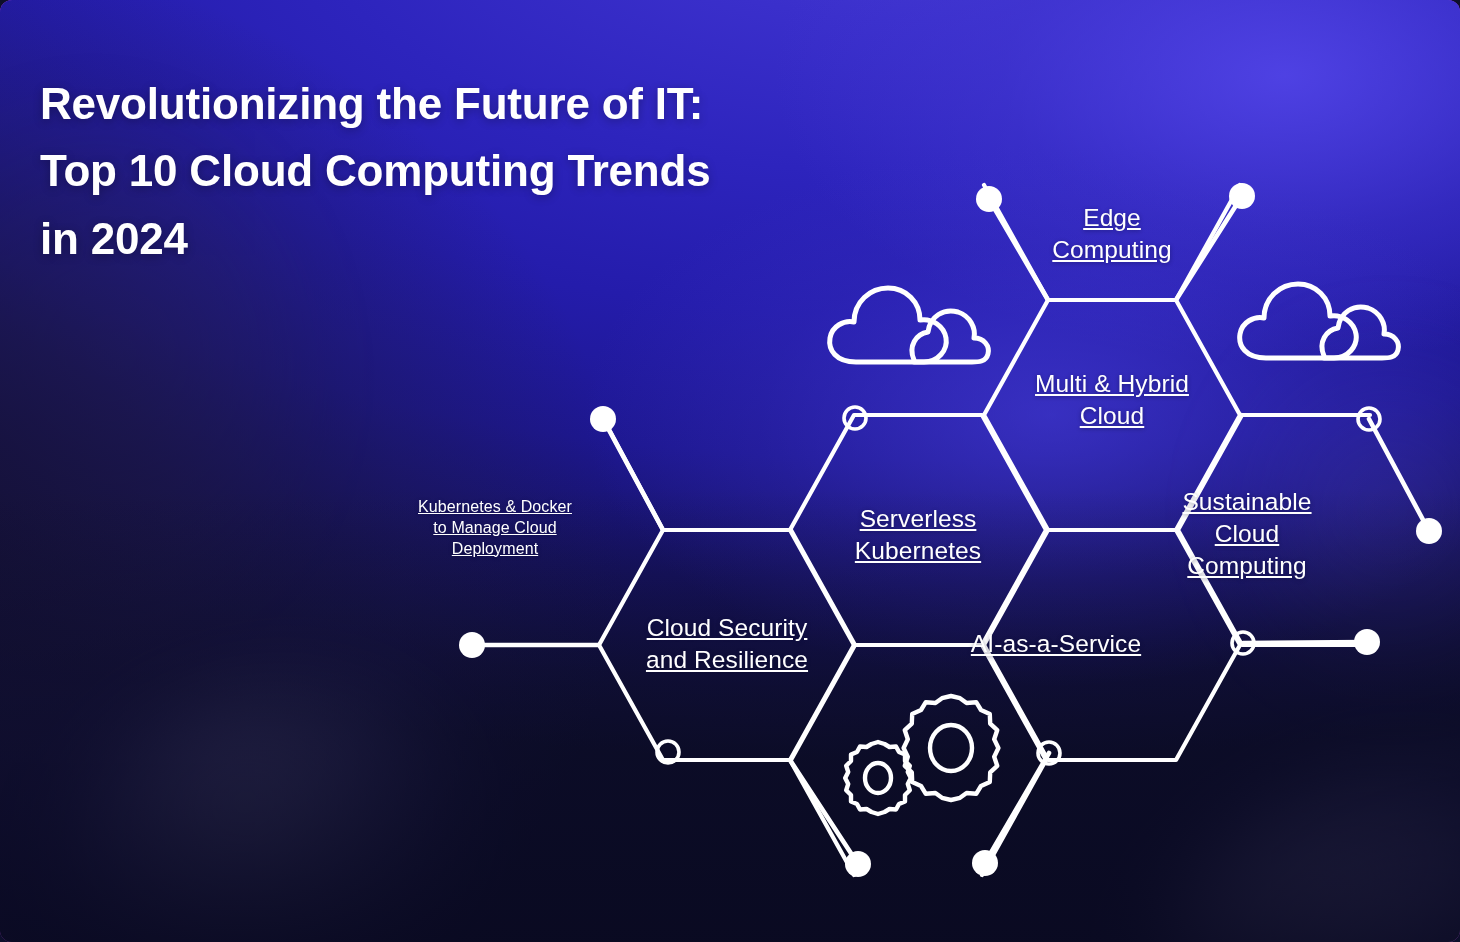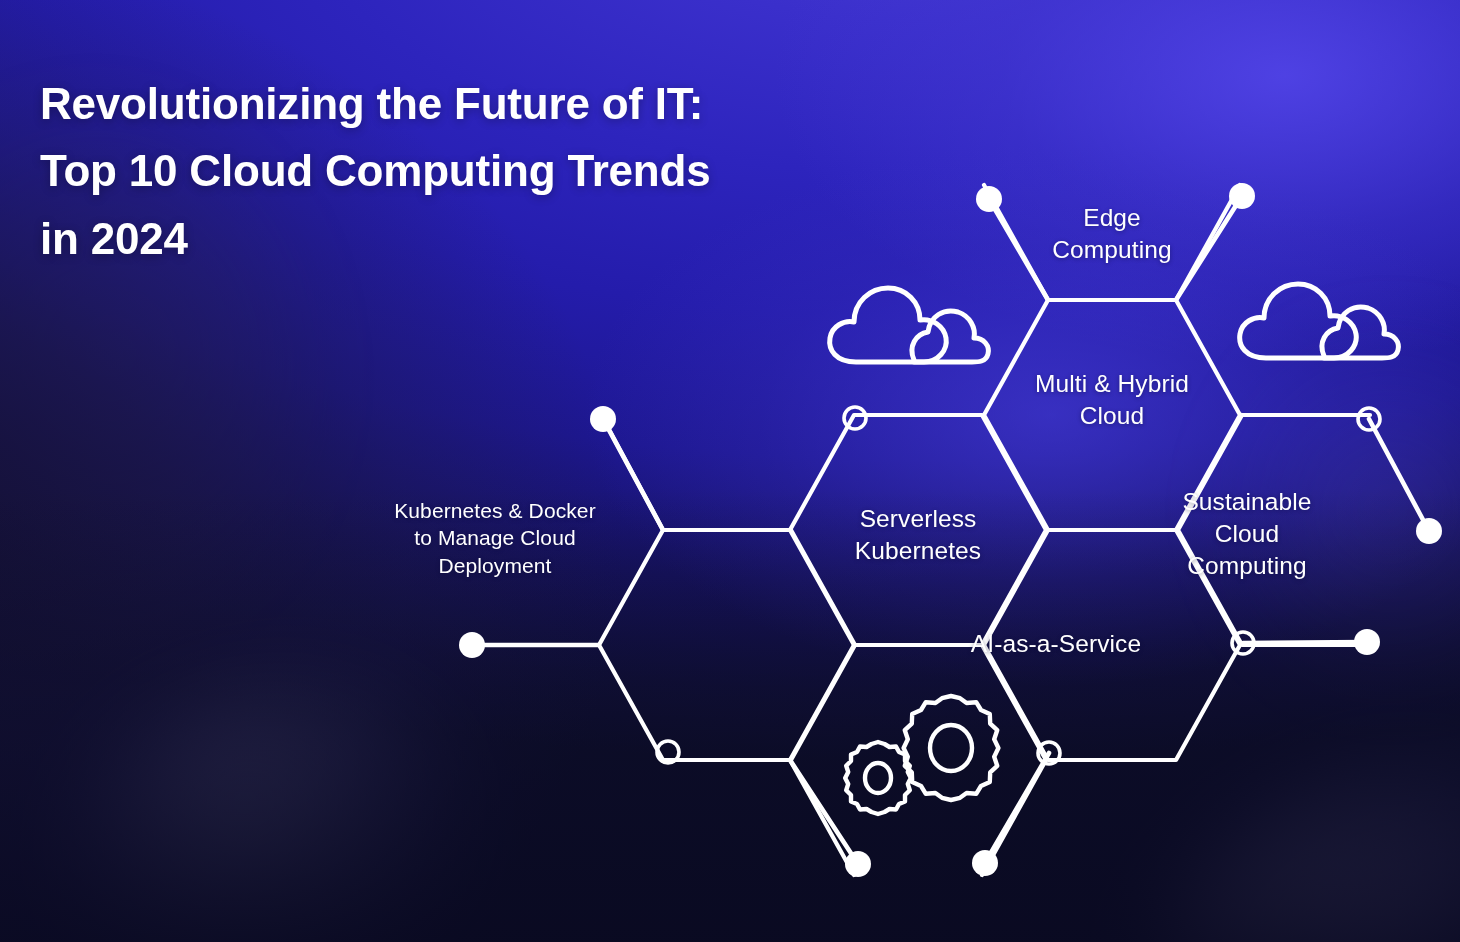--- a/index.html
+++ b/index.html
@@ -5,20 +5,21 @@
 <style>
   * { margin:0; padding:0; box-sizing:border-box; }
   html,body { width:1460px; height:942px; overflow:hidden; background:#0d0f2b; }
   body { font-family:"Liberation Sans", sans-serif; }
 
   #stage {
     position:relative;
     width:1460px; height:942px;
     overflow:hidden;
     background:#d946ef;
+    border-radius:12px;
   }
 
   
   .bg-layer { position:absolute; inset:0; pointer-events:none; }
 
   .bg-base {
     background:
       radial-gradient(125% 95% at 62% -14%, #4a3fd6 0%, #3a2fcb 17%, #2d24bd 34%, #241cab 50%, #1d1790 66%, #161260 80%, #11103c 92%, #0d0e2a 100%);
   }
   .bg-glow-tr {
@@ -123,22 +124,23 @@
     position:absolute;
     color:#ffffff;
     font-size:24.5px;
     font-weight:400;
     line-height:1.3;
     text-align:center;
     letter-spacing:0.1px;
     white-space:pre-line;
     text-shadow:0 1px 4px rgba(12,10,50,0.45);
     pointer-events:none;
-  }
-  .lbl-wide { font-size:21px; }
+    text-decoration:underline;
+  }
+  .lbl-wide { font-size:16px; }
 </style>
 </head>
 <body>
 
 <div id="stage">
 
   <div class="bg-layer bg-base"></div>
   <div class="bg-layer bg-glow-tr"></div>
   <div class="bg-layer bg-glow-mid"></div>
   <div class="blob blob-d"></div>
@@ -252,16 +254,18 @@
 to Manage Cloud
 Deployment</div>
 
   <div class="hex-label" style="left:803px; top:503px; width:230px;">Serverless
 Kubernetes</div>
 
   <div class="hex-label" style="left:1132px; top:486px; width:230px;">Sustainable
 Cloud
 Computing</div>
 
+  <div class="hex-label" style="left:602px; top:612px; width:250px;">Cloud Security
+and Resilience</div>
 
   <div class="hex-label" style="left:931px; top:628px; width:250px;">AI-as-a-Service</div>
 
 </div>
 
 </body></html>

